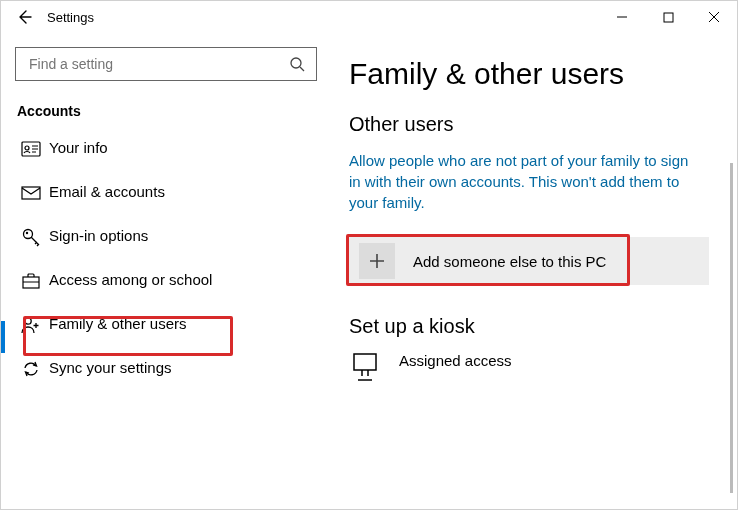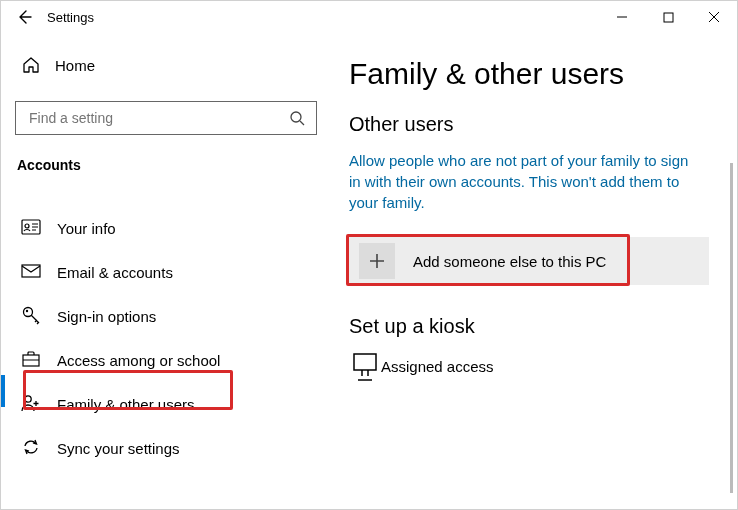--- a/index.html
+++ b/index.html
@@ -68,23 +68,23 @@
     background: transparent;
   }
   .section-head {
     font-size: 14px;
     font-weight: 600;
     padding-left: 2px;
     margin-bottom: 20px;
   }
   .nav-item {
     display:flex;
-    align-items:flex-end;
+    align-items:flex-start;
     height: 44px;
-    gap: 16px;
+    gap: 8px;
     padding-left: 6px;
     font-size: 15px;
     position: relative;
   }
   .nav-item.selected::before {
     content:"";
     position:absolute;
     left:-14px;
     top:6px;
     bottom:6px;
@@ -145,21 +145,22 @@
   .add-button .label { font-size: 15px; }
   .add-highlight {
     position:absolute;
     left:-3px; top:-3px;
     width: 284px;
     height: calc(100% + 4px);
     pointer-events:none;
   }
   .kiosk-box {
     display:flex;
-    align-items:center;
+    gap: 18px;
+    align-items:flex-start;
   }
   .kiosk-box .kiosk-icon {
     width: 32px;
     padding-top:0;
     display:flex; justify-content:center;
   }
   .kiosk-box .kiosk-text { flex:1; max-width: 300px;}
   .kiosk-title { font-size: 15px; margin-bottom:2px;}
   .kiosk-desc { font-size: 15px; color:#666; line-height:1.35;}
   .vscroll {
@@ -195,28 +196,20 @@
   </div>
   <div class="winbtn">
     <svg width="12" height="12" viewBox="0 0 12 12">
         <path d="M1 1 L11 11 M11 1 L1 11" stroke="#000" stroke-width="1"></path>
       </svg>
   </div>
 </div>
 
 <div class="content">
   <div class="sidebar">
-    <div class="home-row">
-      <span class="nav-icon">
-        <svg width="18" height="18" viewBox="0 0 18 18">
-            <path d="M2 8 L9 2 L16 8 V16 H11 V11 H7 V16 H2 Z" stroke="#000" stroke-width="1.3" fill="none" stroke-linejoin="round"></path>
-          </svg>
-      </span>
-      <span class="label">Home</span>
-    </div>
 
     <div class="searchbox">
       <input type="text" placeholder="Find a setting" style="">
       <span>
         <svg width="16" height="16" viewBox="0 0 16 16">
             <circle cx="7" cy="7" r="5" stroke="#444" stroke-width="1.3" fill="none"></circle>
             <path d="M11 11 L15 15" stroke="#444" stroke-width="1.3"></path>
           </svg>
       </span>
     </div>

